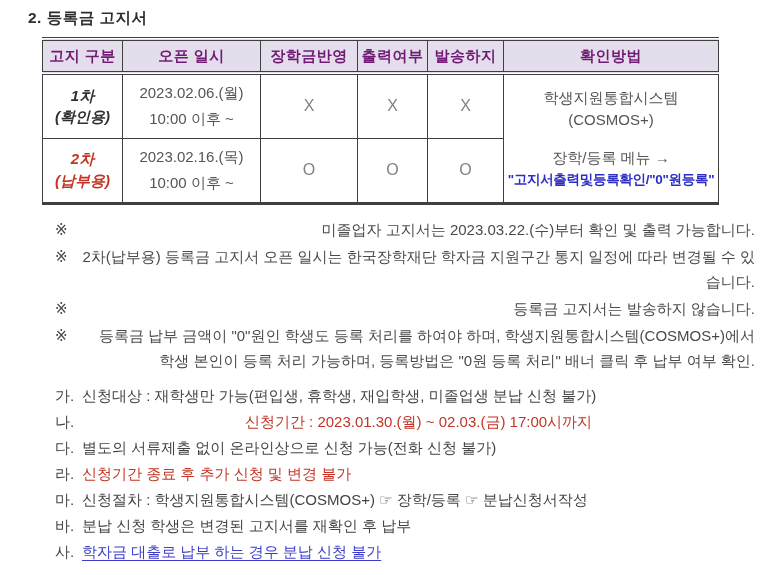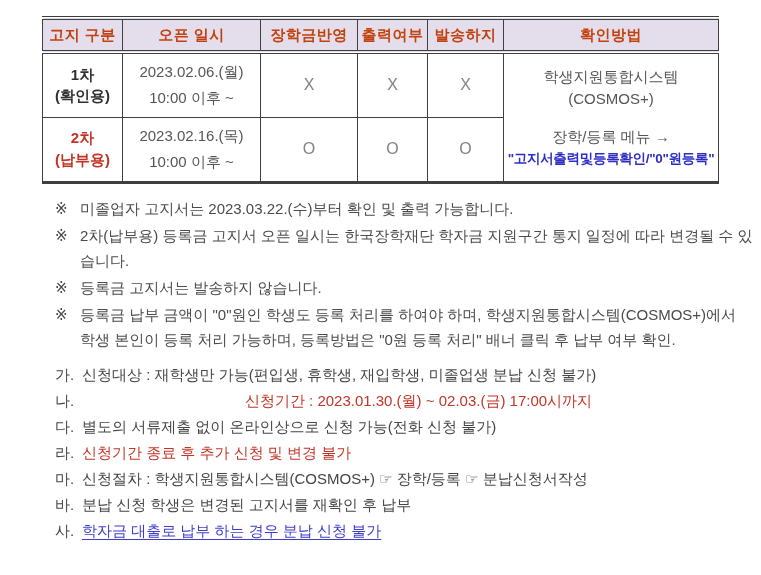--- a/index.html
+++ b/index.html
@@ -35,61 +35,62 @@
   .notice-table col.c3 { width:97px; }
   .notice-table col.c4 { width:70px; }
   .notice-table col.c5 { width:76px; }
   .notice-table col.c6 { width:215px; }
   .notice-table th, .notice-table td { border:1.5px solid #3f3f3f; }
   .notice-table th {
     height:34px;
     background:#e4deec;
     font-size:15px;
     font-weight:700;
-    color:#c2410c;
+    color:#701a75;
     border-bottom:4px double #3f3f3f;
     letter-spacing:0.5px;
   }
   .notice-table td { height:60px; font-size:15px; vertical-align:middle; }
-  td.cat { font-weight:700; color:#303030; line-height:1.45; }
+  td.cat { font-weight:700; color:#303030; line-height:1.45;font-style:italic; }
   td.cat.red { color:#c23525; }
   td.open { color:#555; line-height:1.75; }
   td.mark { color:#828282; font-size:16px; }
   td.method { color:#555; line-height:1.45; padding:12px 2px; }
   td.method .mgap { height:16px; }
   td.method .menu-path {
     color:#2d2dc4;
     font-weight:700;
     font-size:13.5px;
     margin-top:2px;
     letter-spacing:-0.3px;
   }
 
   
   .notes { margin:12px 0 0 27px; color:#4a4a4a; width:700px; }
   .note { display:flex; line-height:25px; margin-bottom:2px; }
   .note .marker { width:25px; flex:none; }
-  .note .ntext { flex:1; }
+  .note .ntext { flex:1;text-align:right; }
 
   
   .s3 { margin-top:10px; }
   .items { margin:7px 0 0 27px; width:700px; }
   .item { display:flex; line-height:25px; margin-bottom:1px; }
   .item .ilabel { width:27px; flex:none; color:#454545; }
   .item .itext { flex:1; }
   .itext.red-bold { color:#c23525; font-weight:400;text-align:center; }
   .itext.red-underline { color:#c23525; text-underline-offset:3px; }
   .itext.blue-underline { color:#3c3cc8; text-decoration:underline; text-underline-offset:3px; }
 </style>
 </head>
 <body>
 
 <div class="page">
 
   <div class="section">
+    <div class="sec-title">2. 등록금 고지서</div>
 
     <table class="notice-table">
       <colgroup>
         <col class="c1">
           <col class="c2">
           <col class="c3">
           <col class="c4">
           <col class="c5">
           <col class="c6">
       </colgroup>

